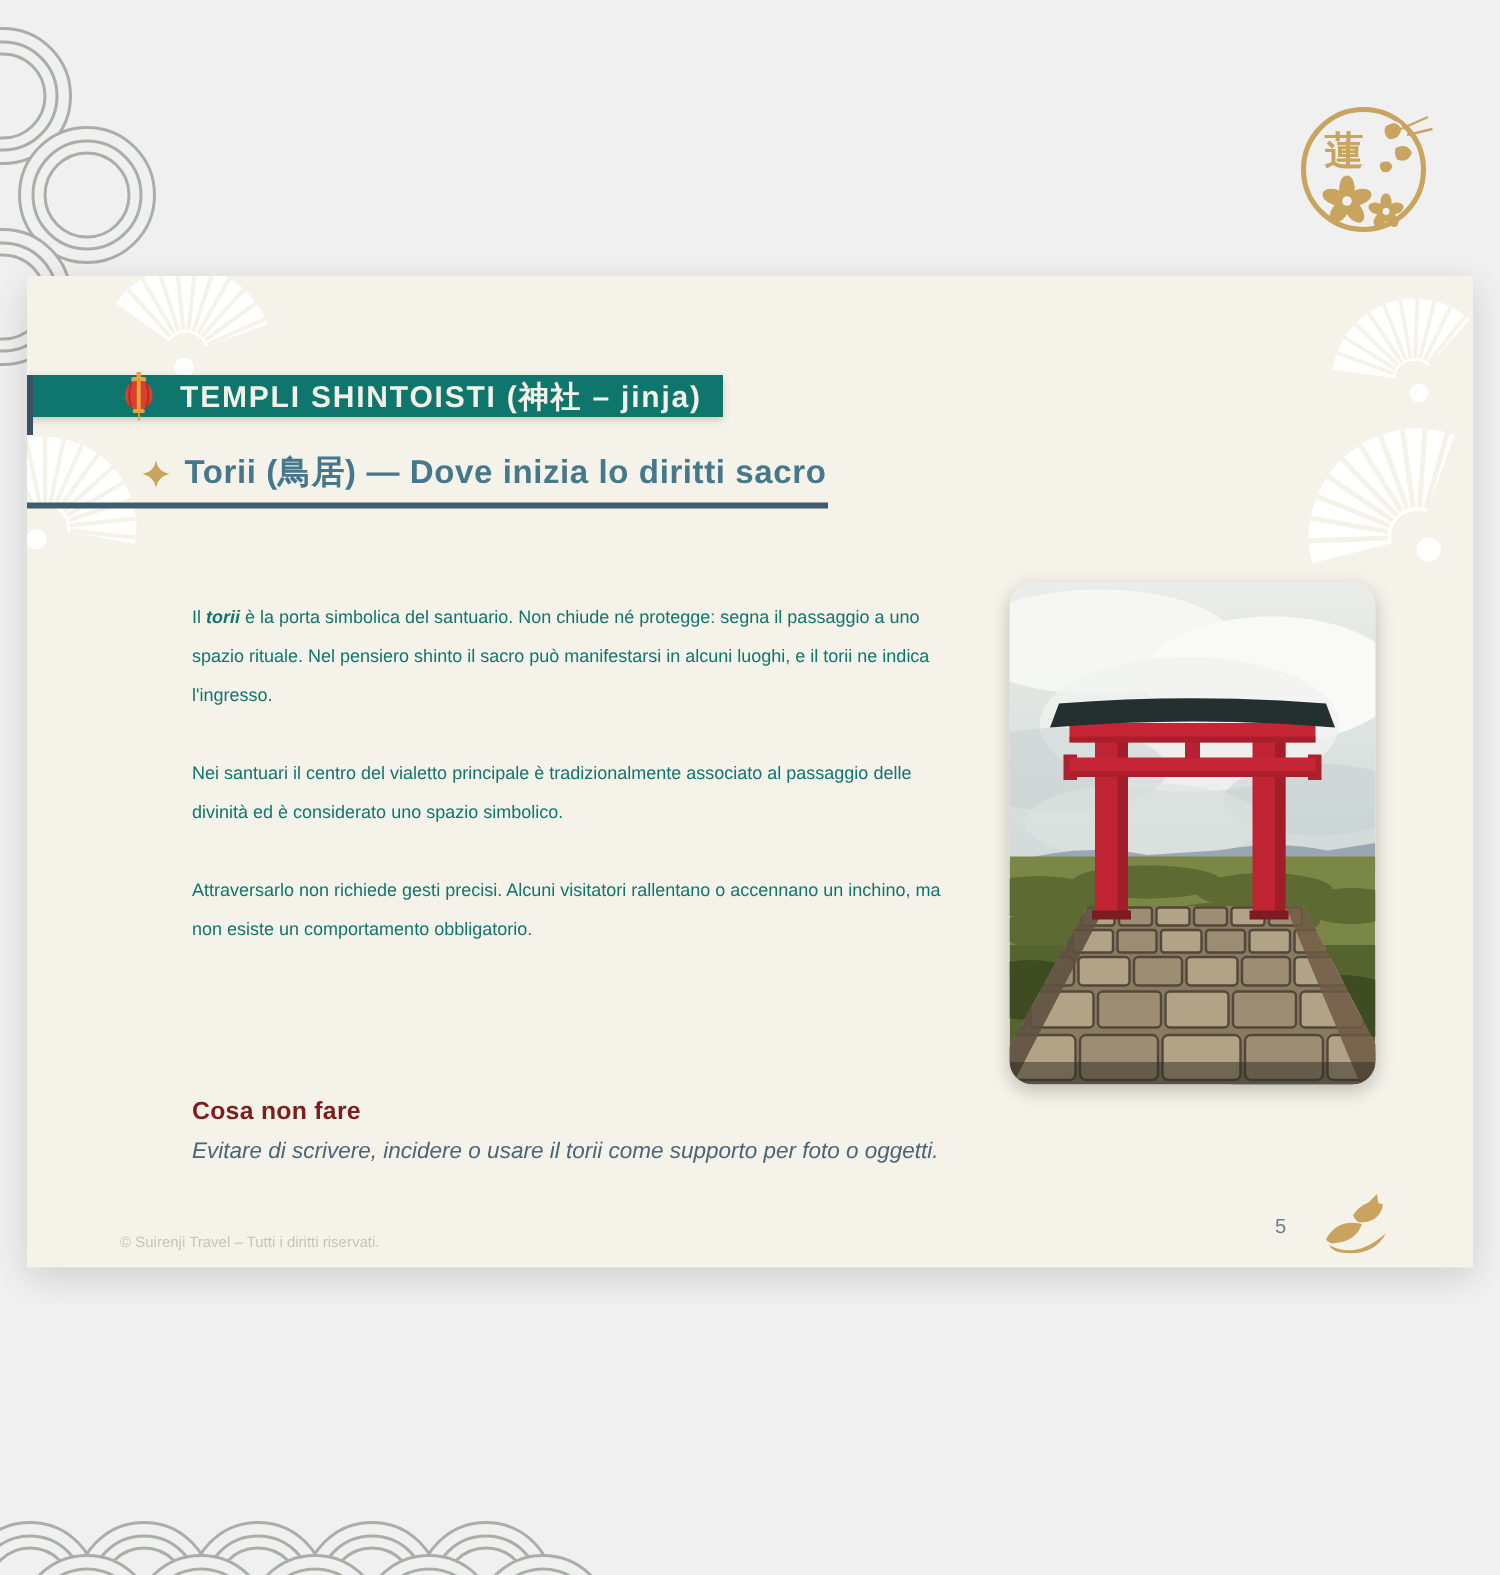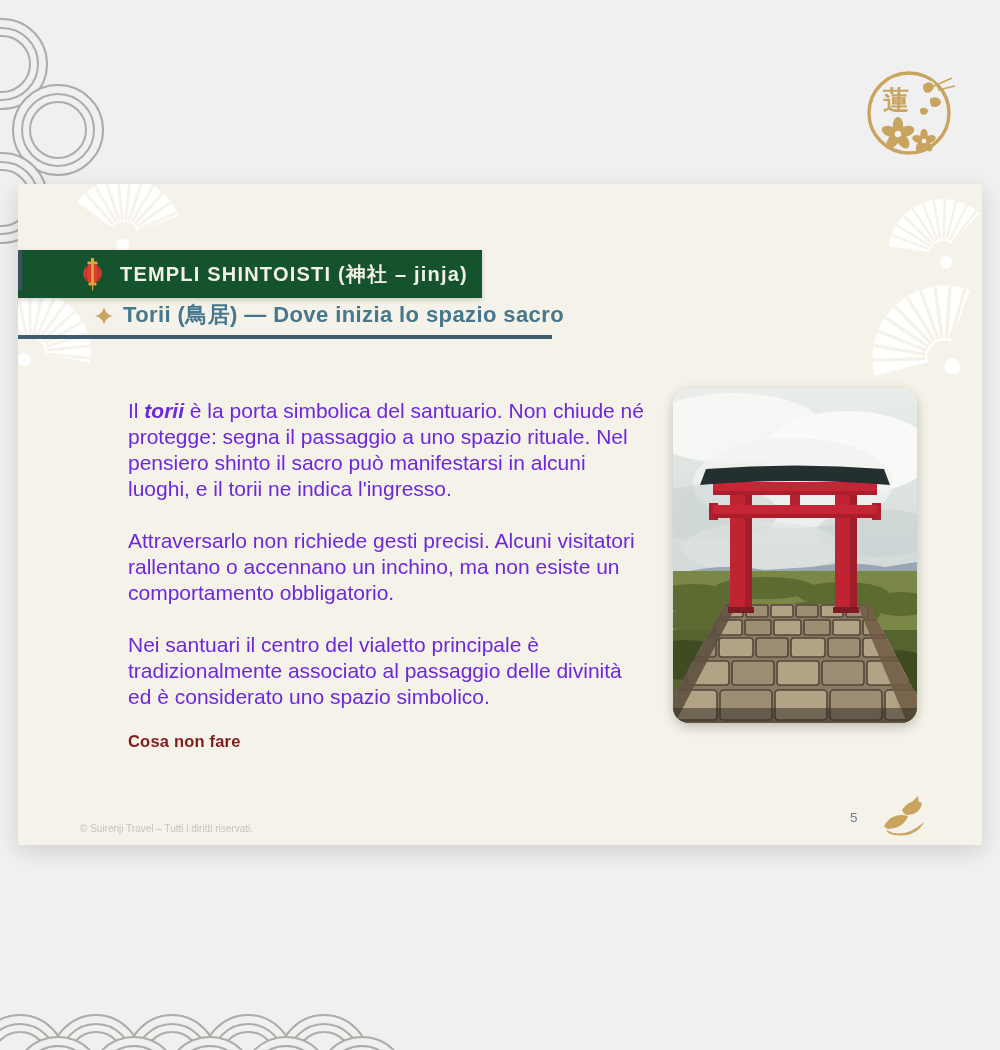--- a/index.html
+++ b/index.html
@@ -9,36 +9,36 @@
 
   .decor { position:absolute; pointer-events:none; }
   #seigaiha-topleft { left:0; top:18px; }
   #seigaiha-bottomleft { left:0; bottom:0; }
   #lotus-emblem { left:860px; top:62px; }
 
   .slide { position:absolute; left:18px; top:184px; width:964px; height:661px;
            background:#f5f2e9; box-shadow:0 6px 22px rgba(0,0,0,.14); overflow:hidden; }
   .fan-layer { position:absolute; left:0; top:0; width:964px; height:661px; }
 
-  .banner { position:absolute; left:0; top:66px; width:464px; height:48px;
-            background:#14532d; display:flex; align-items:center;
+  .banner { position:absolute; left:0; top:66px; width:464px; height:28px;
+            background:#0f766e; display:flex; align-items:center;
             box-shadow:0 2px 5px rgba(0,0,0,.18); }
   .banner::before { content:""; position:absolute; left:0; top:0; width:4px; height:40px; background:#3a5260; }
   .banner .lantern { margin-left:64px; flex:0 0 auto; }
   .banner-title { margin-left:17px; color:#f3f0e7; font-size:20px; font-weight:bold;
                   letter-spacing:1.2px; white-space:nowrap; }
 
   .subtitle-row { position:absolute; left:77px; top:116px; display:flex; align-items:center; }
   .subtitle-row .sparkle { flex:0 0 auto; margin-top:2px; }
   .subtitle-text { margin-left:10px; color:#45788c; font-size:22px; font-weight:bold;
                    letter-spacing:0.4px; white-space:nowrap; }
   .title-underline { position:absolute; left:0; top:151px; width:534px; height:4px; background:#3f5d6e; }
 
   .body-text { position:absolute; left:110px; top:214px; width:516px;
-               color:#6d28d9; font-size:21px; line-height:26px; }
+               color:#0f766e; font-size:12px; line-height:26px; }
   .body-text p { margin-bottom:26px; }
   .body-text em { font-style:italic; font-weight:bold; }
 
   .photo-frame { position:absolute; left:655px; top:204px; width:244px; height:335px;
                  border-radius:16px; overflow:hidden; box-shadow:0 4px 12px rgba(0,0,0,.22);
                  background:#e9ece9; }
 
   .dont-heading { position:absolute; left:110px; top:548px; color:#7f1d1d;
                   font-size:16.5px; font-weight:bold; letter-spacing:0.2px; }
   .dont-text { position:absolute; left:110px; top:575px; width:600px; color:#4a6578;
@@ -155,28 +155,28 @@
         <rect x="6.5" y="24.6" width="8" height="2.8" rx="1" fill="#e8a33d"></rect>
         <rect x="10" y="27.5" width="1.1" height="5" fill="#e8a33d"></rect>
       </svg>
       <span class="banner-title">TEMPLI SHINTOISTI (神社 – jinja)</span>
     </div>
 
     <div class="subtitle-row">
       <svg class="sparkle" width="18" height="18" viewBox="0 0 18 18">
         <path d="M9,0 Q10.4,7.6 18,9 Q10.4,10.4 9,18 Q7.6,10.4 0,9 Q7.6,7.6 9,0 Z" fill="#c9a45f"></path>
       </svg>
-      <span class="subtitle-text">Torii (鳥居) — Dove inizia lo spazio sacro</span>
+      <span class="subtitle-text">Torii (鳥居) — Dove inizia lo diritti sacro</span>
     </div>
     <div class="title-underline"></div>
 
     <div class="body-text">
       <p><span>Il </span><em>torii</em><span> è la porta simbolica del santuario. Non chiude né protegge: segna il passaggio a uno spazio rituale. Nel pensiero shinto il sacro può manifestarsi in alcuni luoghi, e il torii ne indica l'ingresso.</span></p>
+      <p>Nei santuari il centro del vialetto principale è tradizionalmente associato al passaggio delle divinità ed è considerato uno spazio simbolico.</p>
       <p>Attraversarlo non richiede gesti precisi.  Alcuni visitatori rallentano o accennano un inchino, ma non esiste un comportamento obbligatorio.</p>
-      <p>Nei santuari il centro del vialetto principale è tradizionalmente associato al passaggio delle divinità ed è considerato uno spazio simbolico.</p>
     </div>
 
     <div class="photo-frame">
       <svg width="244" height="335" viewBox="0 0 244 335">
         <defs>
           <linearGradient id="skyGrad" x1="0" y1="0" x2="0" y2="1">
             <stop offset="0" stop-color="#eaede9"></stop>
             <stop offset="1" stop-color="#d0d9d8"></stop>
           </linearGradient>
           <clipPath id="pathClip">
@@ -270,20 +270,21 @@
           <rect x="117" y="106" width="10" height="12" fill="#b72232"></rect>
           <rect x="40" y="94" width="164" height="13" fill="#c52534"></rect>
           <rect x="40" y="103" width="164" height="4" fill="#9a1c28" opacity="0.6"></rect>
           <path d="M27,97 L33,81 Q122,74 211,81 L217,97 Q122,89 27,97 Z" fill="#24302f"></path>
         </g>
         <rect x="0" y="320" width="244" height="15" fill="#2e2a22" opacity="0.5"></rect>
       </svg>
     </div>
 
     <div class="dont-heading">Cosa non fare</div>
+    <div class="dont-text">Evitare di scrivere, incidere o usare il torii come supporto per foto o oggetti.</div>
 
     <div class="copyright">© Suirenji Travel – Tutti i diritti riservati.</div>
     <div class="page-number">5</div>
     <svg class="footer-leaves" width="48" height="44" viewBox="0 0 48 44">
       <g fill="#c9a45f">
         <path d="M2,30 Q10,16 26,20 Q22,32 6,33 Q3,32 2,30 Z"></path>
         <path d="M20,14 Q28,2 40,7 Q38,19 24,19 Q21,17 20,14 Z"></path>
         <path d="M30,6 L36,0 L37,7 Z"></path>
         <path d="M4,34 Q22,44 42,26 Q34,42 12,39 Q6,38 4,34 Z"></path>
       </g>

